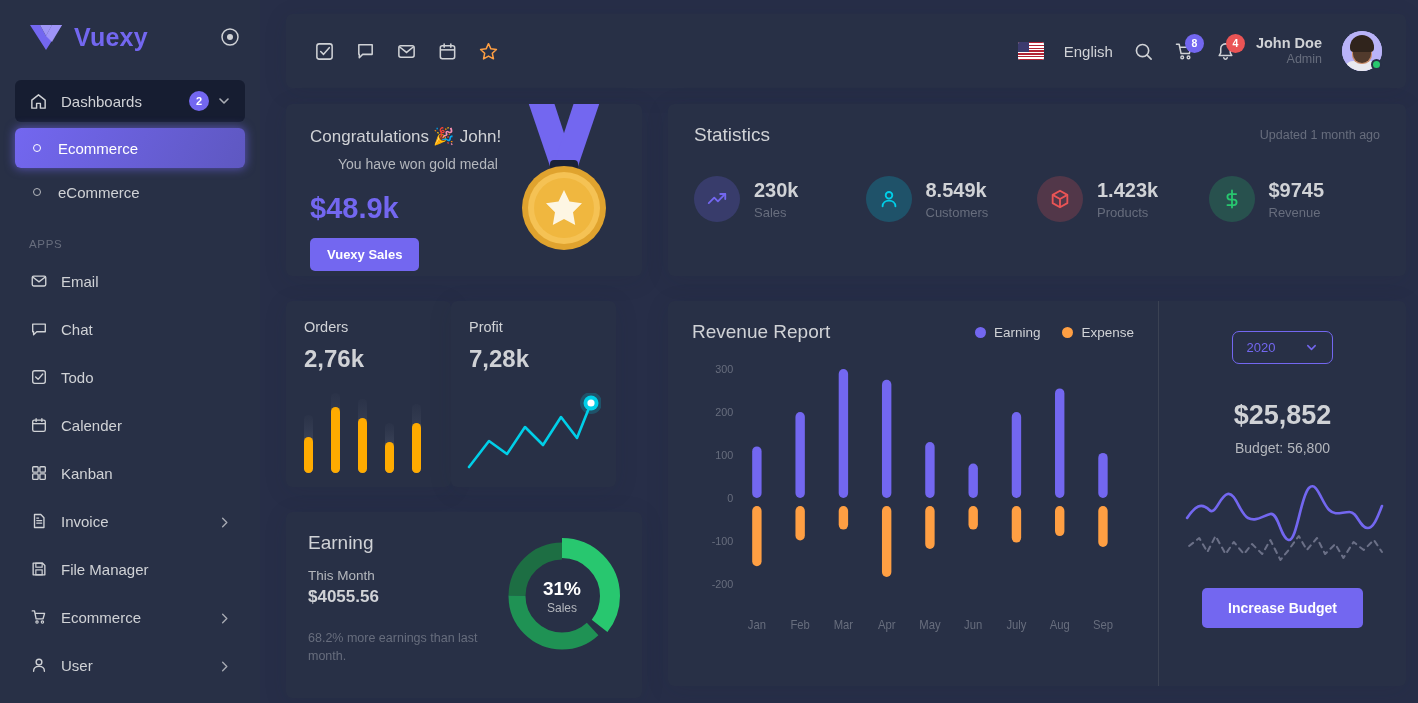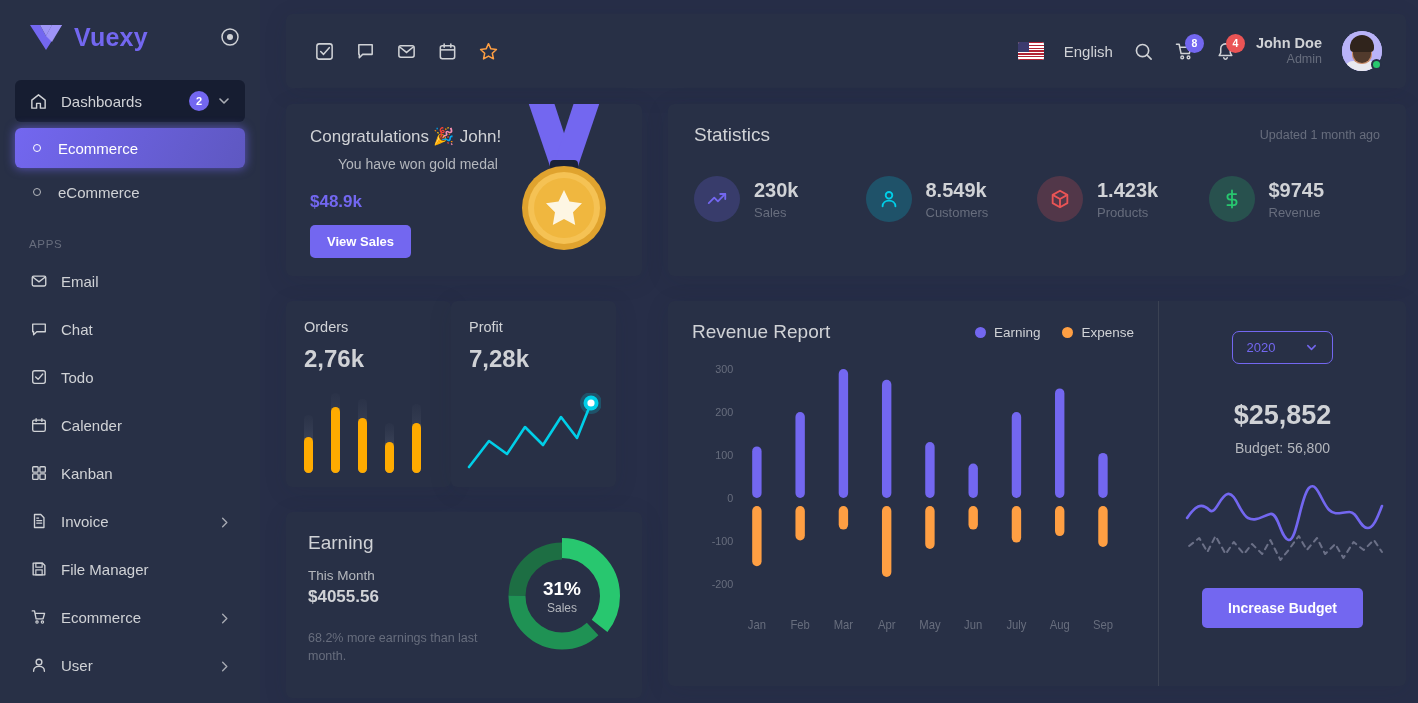--- a/index.html
+++ b/index.html
@@ -82,21 +82,21 @@
   .avatar .shirt { position:absolute; left:3px; top:30px; width:34px; height:14px; background:#e9e9ef; border-radius:8px 8px 0 0;}
   .avatar .online { position: absolute; right: 0px; bottom: 1px; width: 11px; height: 11px; border-radius: 50%;
                     background: #28c76f; border: 2px solid #283046; }
 
   
   .row1 { display: flex; gap: 26px; margin-top: 16px; }
   .card { background: #283046; border-radius: 6px; box-shadow: 0 4px 24px 0 rgba(34,41,47,.1); }
   .congrats { width: 356px; height: 172px; position: relative; overflow: hidden; padding: 22px 24px; }
   .congrats h3 { color: #d0d2d6; font-size: 17px; font-weight: 500; }
   .congrats .sub { color: #b4b7bd; font-size: 14px; margin-top: 9px; margin-left: 28px; }
-  .congrats .amt { color: #7367f0; font-size: 17px; font-weight: 600; margin-top: 20px; }
+  .congrats .amt { color: #7367f0; font-size: 29px; font-weight: 600; margin-top: 20px; }
   .btn-primary {
     margin-top: 13px; background: #7367f0; color: #fff; border: none;
     border-radius: 5px; padding: 9px 17px; font-size: 13px; font-weight: 600; cursor: pointer;
     font-family: "Liberation Sans", sans-serif;
   }
   .medal { position: absolute; right: 18px; top: -6px; width: 120px; height: 170px; }
 
   .stats { flex: 1 1 auto; height: 172px; padding: 20px 26px; }
   .stats-head { display: flex; align-items: center; }
   .stats-title { color: #d0d2d6; font-size: 19px; font-weight: 500; }
@@ -391,21 +391,21 @@
         </span>
       </div>
     </header>
 
     <div class="row1">
 
       <section class="card congrats">
         <h3>Congratulations 🎉 John!</h3>
         <div class="sub">You have won gold medal</div>
         <div class="amt">$48.9k</div>
-        <button class="btn-primary">View Sales</button>
+        <button class="btn-primary">Vuexy Sales</button>
         <span class="medal">
           <svg viewBox="0 0 120 170" width="120" height="170">
             <path d="M18 -14 L44 -14 L72 72 L50 80 Z" fill="#7367f0"></path>
             <path d="M102 -14 L76 -14 L48 72 L70 80 Z" fill="#7367f0"></path>
             <rect x="46" y="62" width="28" height="16" rx="4" fill="#1b2237"></rect>
             <circle cx="60" cy="110" r="42" fill="#e0a32e"></circle>
             <circle cx="60" cy="110" r="36" fill="#f5c254"></circle>
             <circle cx="60" cy="110" r="30" fill="#f0b73f"></circle>
             <path d="M60 92 L65.5 103.5 L78 105.3 L69 114.2 L71.2 127 L60 121 L48.8 127 L51 114.2 L42 105.3 L54.5 103.5 Z" fill="#fdf6e3"></path>
           </svg>

